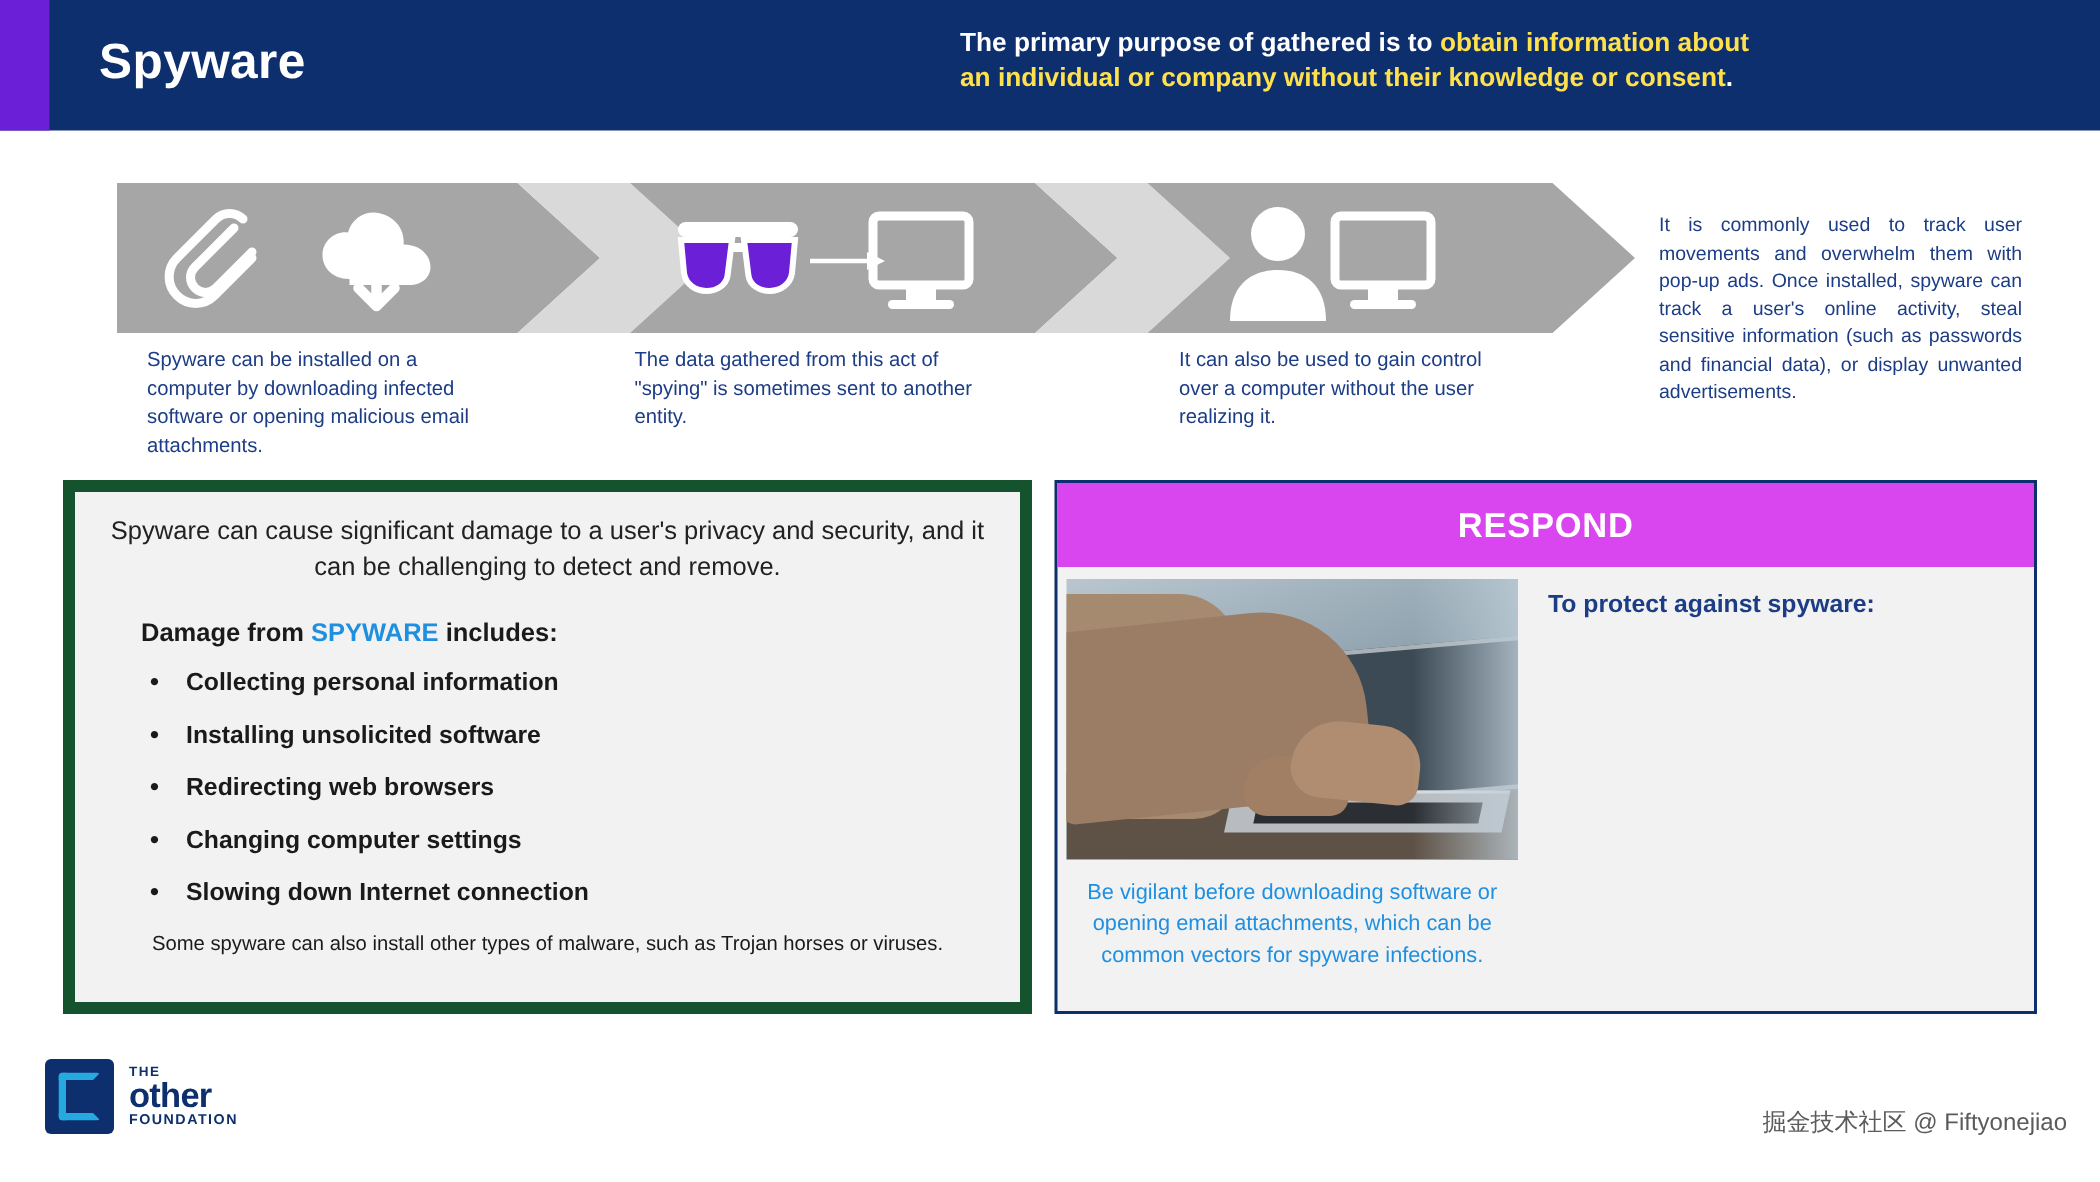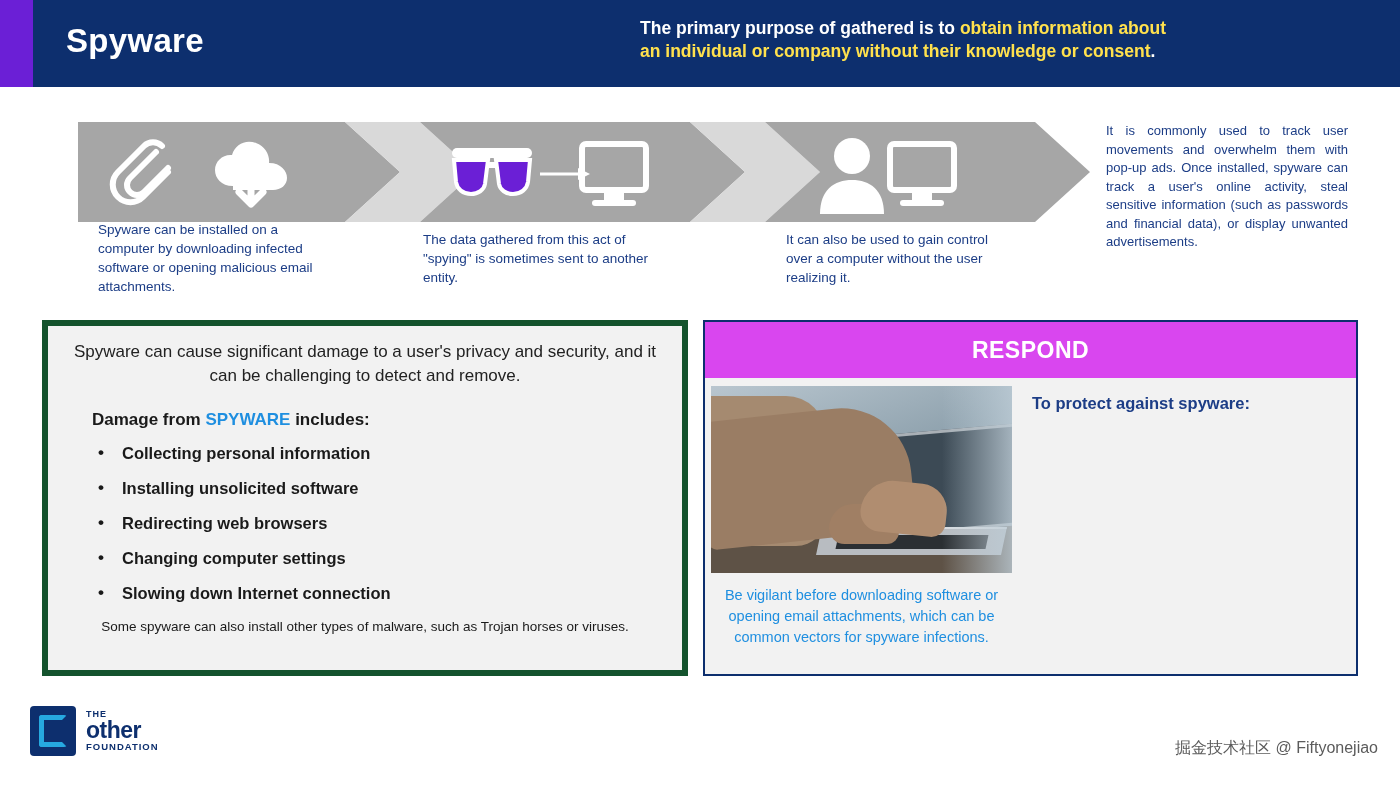--- a/index.html
+++ b/index.html
@@ -75,21 +75,21 @@
     line-height: 18.5px;
   }
 
   
   .panel-left {
     position: absolute;
     left: 42px;
     top: 320px;
     width: 646px;
     height: 356px;
-    border: 6px solid #14532d;
+    border: 8px solid #14532d;
     background: #f2f2f2;
     box-sizing: border-box;
   }
   .pl-intro {
     margin: 14px 20px 0 20px;
     text-align: center;
     font-size: 17px;
     line-height: 24px;
     color: #222;
   }
@@ -371,24 +371,24 @@
       <path d="M0,76 C0,52 14,42 32,42 C50,42 64,52 64,76 Z" fill="#ffffff"></path>
     </g>
 
     <g transform="translate(890,32)">
       <rect x="0" y="0" width="64" height="46" rx="4" fill="none" stroke="#ffffff" stroke-width="6"></rect>
       <rect x="22" y="46" width="20" height="10" fill="#ffffff"></rect>
       <rect x="10" y="56" width="44" height="6" rx="3" fill="#ffffff"></rect>
     </g>
   </svg>
 
-  <div class="seg-text" style="left:98px; top:108px; width:230px;">Spyware can be installed on a computer by downloading infected software or opening malicious email attachments.</div>
+  <div class="seg-text" style="left:98px; top:118px; width:230px;">Spyware can be installed on a computer by downloading infected software or opening malicious email attachments.</div>
   <div class="seg-text" style="left:423px; top:118px; width:240px;">The data gathered from this act of "spying" is sometimes sent to another entity.</div>
   <div class="seg-text" style="left:786px; top:118px; width:215px;">It can also be used to gain control over a computer without the user realizing it.</div>
-  <div class="seg-text right" style="left:1106px; top:10px; width:242px;">It is commonly used to track user movements and overwhelm them with pop-up ads. Once installed, spyware can track a user's online activity, steal sensitive information (such as passwords and financial data), or display unwanted advertisements.</div>
+  <div class="seg-text right" style="left:1106px; top:29px; width:242px;">It is commonly used to track user movements and overwhelm them with pop-up ads. Once installed, spyware can track a user's online activity, steal sensitive information (such as passwords and financial data), or display unwanted advertisements.</div>
 </div>
 
 <div class="panel-left">
   <div class="pl-intro">Spyware can cause significant damage to a user's privacy and security, and it can be challenging to detect and remove.</div>
   <div class="pl-damage">
     <span>Damage from </span><span class="spy">SPYWARE</span><span> includes:</span>
   </div>
   <ul class="pl-list">
     <li>Collecting personal information</li>
     <li>Installing unsolicited software</li>

